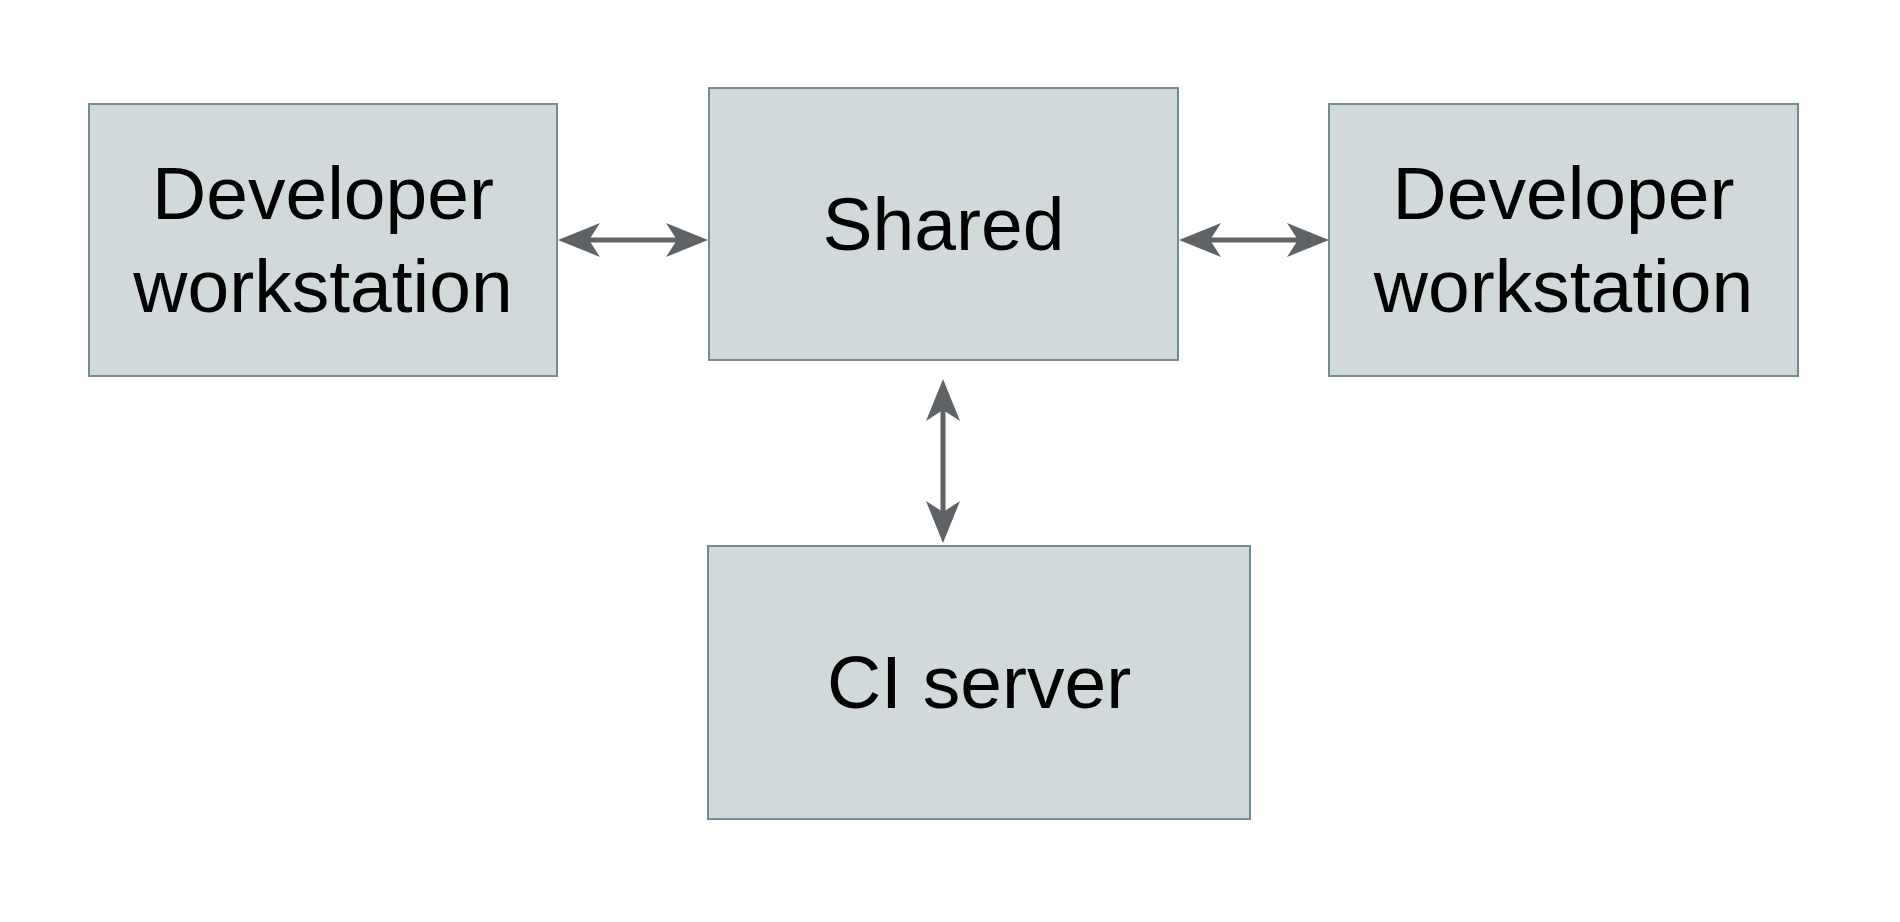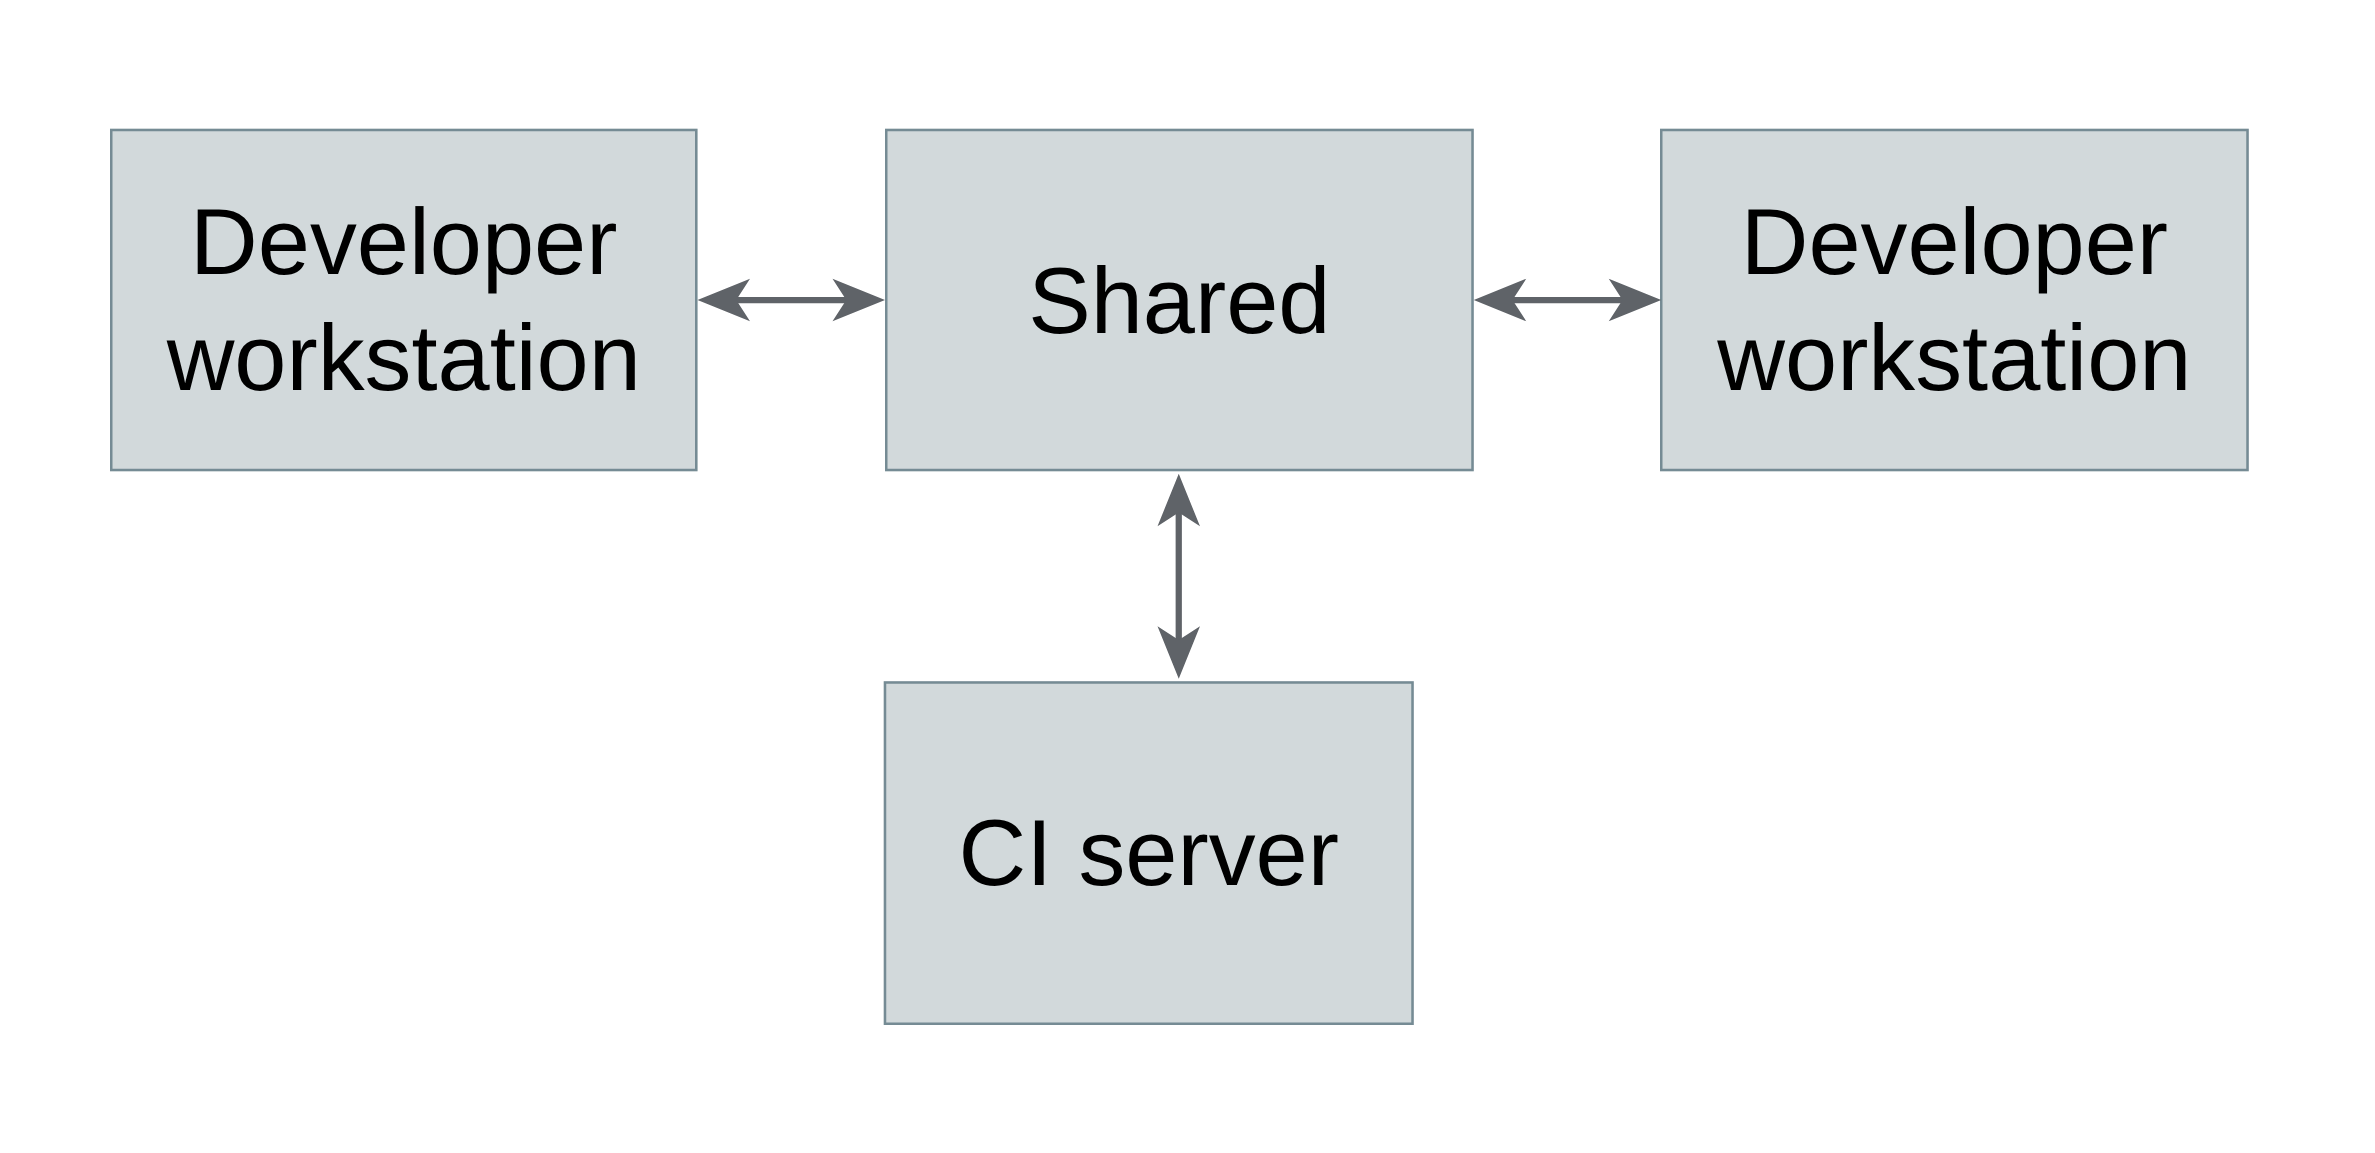--- a/index.html
+++ b/index.html
@@ -33,23 +33,23 @@
     color: var(--text, #000000);
     white-space: nowrap;
   }
   .arrow {
     position: absolute;
     color: var(--arrow, #5f6368);
     display: block;
   }
   
   .node-left   { left: 88px;   top: 103px; width: 470px; height: 274px; }
-  .node-center { left: 708px;  top: 103px; width: 471px; height: 274px; }
+  .node-center { left: 708px;  top: 87px; width: 471px; height: 274px; }
   .node-right  { left: 1328px; top: 103px; width: 471px; height: 274px; }
-  .node-ci     { left: 707px;  top: 545px; width: 424px; height: 275px; align-items: center; }
+  .node-ci     { left: 707px;  top: 545px; width: 544px; height: 275px; align-items: center; }
   .arrow-h1 { left: 556px;  top: 210px; }
   .arrow-h2 { left: 1177px; top: 210px; }
   .arrow-v  { left: 913px;  top: 377px; }
 </style>
 </head>
 <body>
 
 <div class="canvas">
 
   <div class="node node-left">

